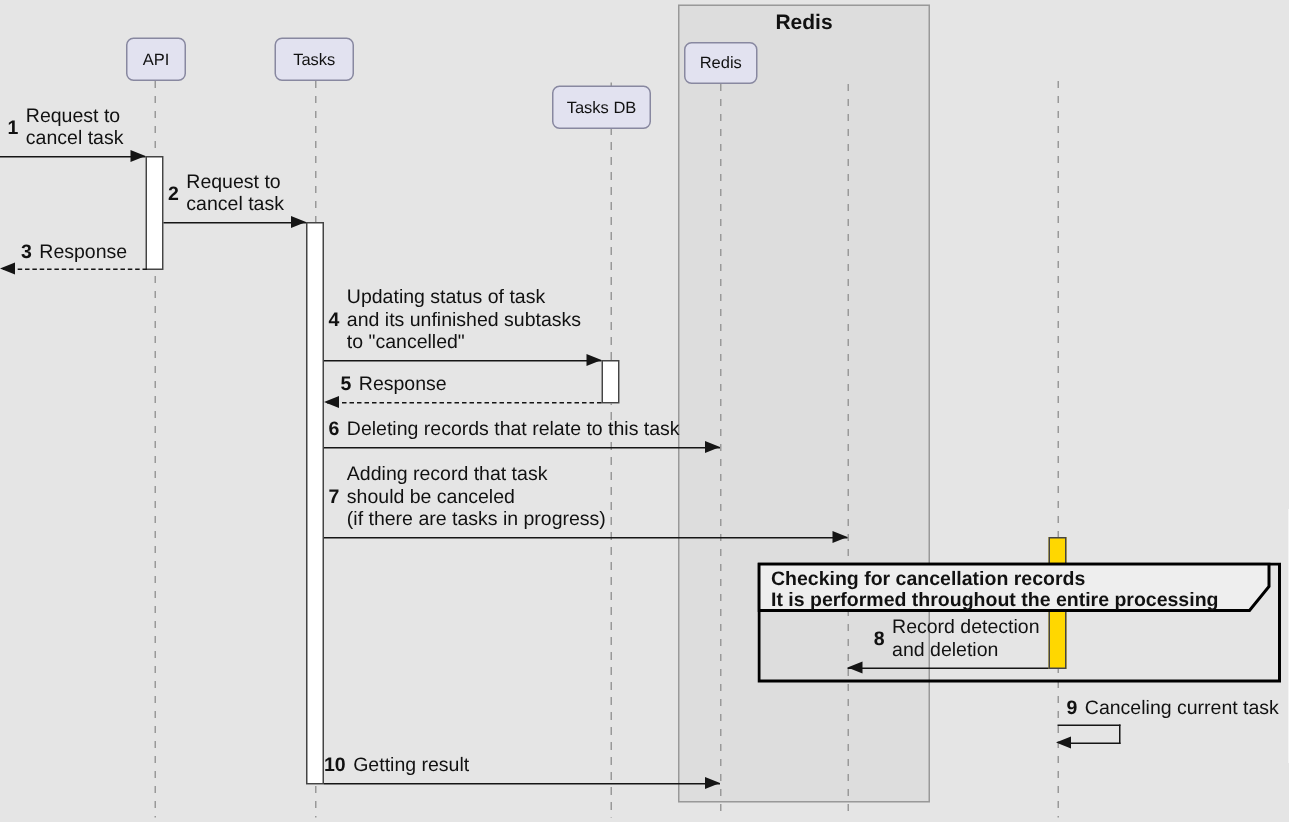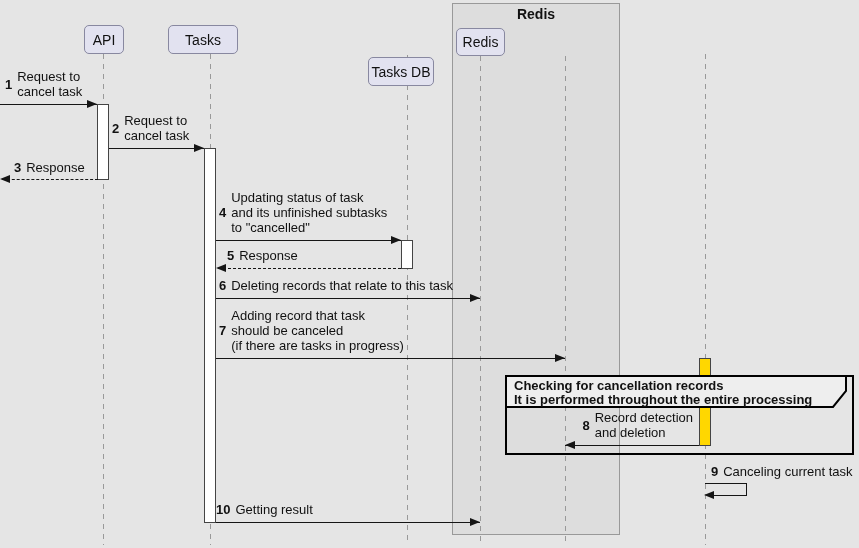--- a/index.html
+++ b/index.html
@@ -14,21 +14,21 @@
   .group-title {
     position:absolute; font-size:14px; font-weight:bold; text-align:center; z-index:2;
   }
   .lifeline {
     position:absolute; width:1px; z-index:2;
     background:repeating-linear-gradient(to bottom, var(--lifeline) 0 5px, transparent 5px 10px);
   }
   .participant {
     position:absolute; display:flex; align-items:center; justify-content:center;
     background:var(--participant-fill); border:1px solid var(--participant-border);
-    border-radius:5px; font-size:14px; box-sizing:border-box; z-index:3;
+    border-radius:5px; font-size:11px; box-sizing:border-box; z-index:3;
   }
   .activation {
     position:absolute; width:12px; background:var(--activation-fill);
     border:1px solid var(--activation-border); box-sizing:border-box; z-index:3;
   }
   .activation.gold { background:var(--worker-activation-fill); }
   .frame-svg { position:absolute; z-index:4; }
   .frame-rect { fill:none; stroke:var(--frame-border); stroke-width:2; }
   .frame-head { fill:var(--frame-header-fill); stroke:var(--frame-border); stroke-width:2; }
   .frame-title { position:absolute; font-size:13px; font-weight:bold; white-space:nowrap; z-index:5; }
@@ -53,21 +53,21 @@
   <div class="group-title" style="left:452px; top:6px; width:168px;">Redis</div>
 
   <div class="lifeline" style="left:103px; top:54px; height:491px;"></div>
   <div class="lifeline" style="left:210px; top:54px; height:491px;"></div>
   <div class="lifeline" style="left:407px; top:55px; height:490px;"></div>
   <div class="lifeline" style="left:480px; top:56px; height:489px;"></div>
   <div class="lifeline" style="left:565px; top:56px; height:489px;"></div>
   <div class="lifeline" style="left:705px; top:54px; height:491px;"></div>
 
   <div class="participant" style="left:84px; top:25px; width:40px; height:29px;">API</div>
-  <div class="participant" style="left:168px; top:25px; width:70px; height:29px;">Tasks</div>
+  <div class="participant" style="left:183px; top:25px; width:53px; height:29px;">Tasks</div>
   <div class="participant" style="left:368px; top:25px; width:66px; height:29px;margin-top:32px;">Tasks DB</div>
   <div class="participant" style="left:456px; top:28px; width:49px; height:28px;">Redis</div>
 
   <div class="activation" style="left:97px; top:104px; height:76px;"></div>
   <div class="activation" style="left:204px; top:148px; height:375px;"></div>
   <div class="activation" style="left:401px; top:240px; height:29px;"></div>
   <div class="activation gold" style="left:699px; top:358px; height:88px;"></div>
 
   <svg class="frame-svg" style="left:505px; top:375px;" width="349" height="81" viewBox="0 0 349 81">
     <rect class="frame-rect" x="1" y="1" width="347" height="78"></rect>

